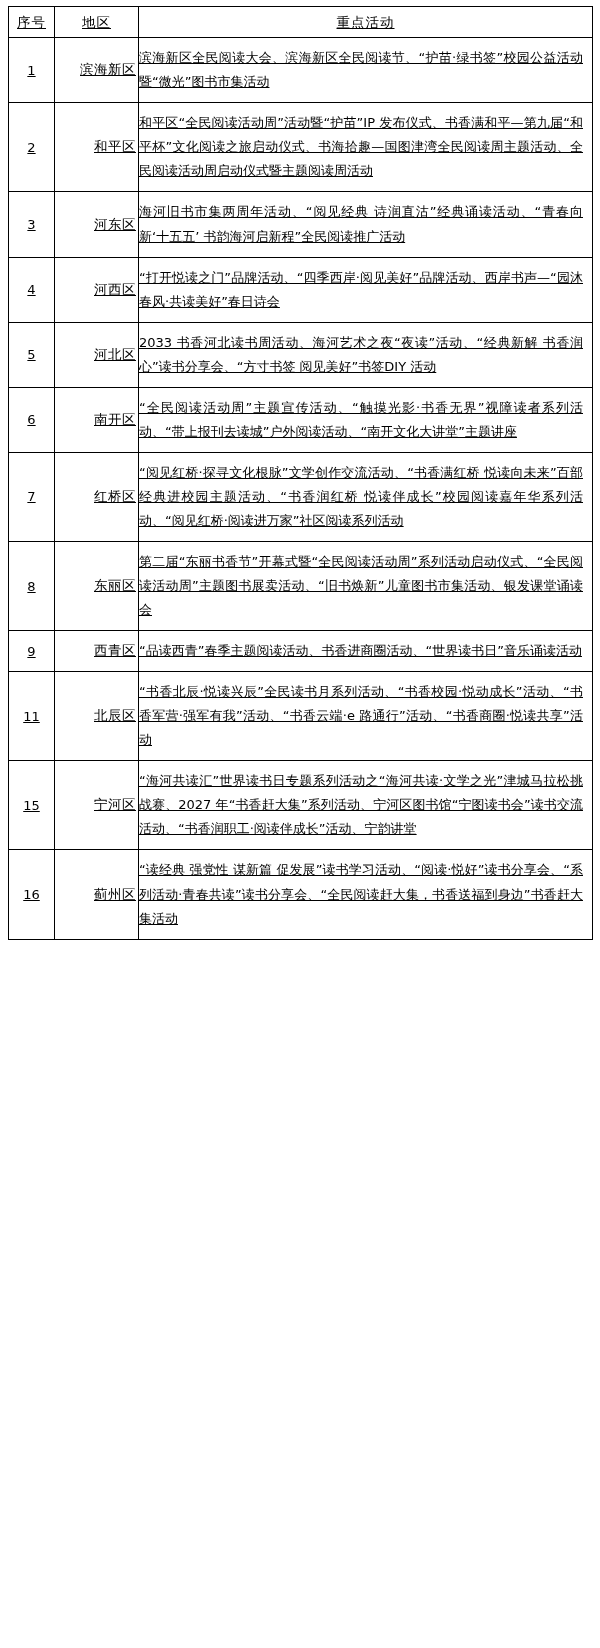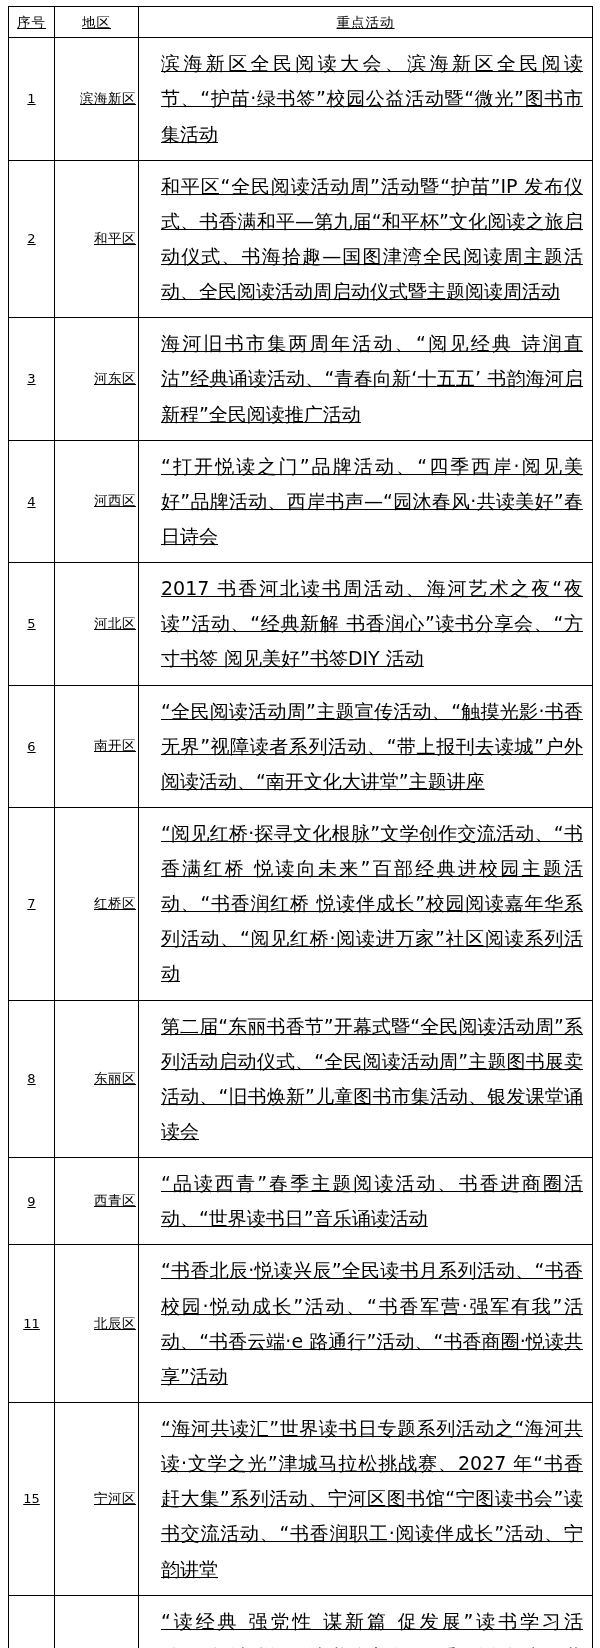--- a/index.html
+++ b/index.html
@@ -47,23 +47,23 @@
     padding: 4px 2px;
   }
   td.cell-region {
     text-align: right;
     font-size: 13.5px;
     padding: 4px 2px;
     letter-spacing: 0.5px;
   }
   td.cell-activity {
     text-align: left;
-    font-size: 19px;
+    font-size: 13px;
     line-height: 1.85;
-    padding: 8px 9px 8px 22px;
+    padding: 8px 9px 8px 0;
     text-align: justify;
     text-justify: inter-ideograph;
   }
 </style>
 </head>
 <body>
 
 <div class="sheet">
   <table class="activity-table">
     <colgroup>
@@ -95,21 +95,21 @@
         <td class="cell-activity">海河旧书市集两周年活动、“阅见经典 诗润直沽”经典诵读活动、“青春向新‘十五五’ 书韵海河启新程”全民阅读推广活动</td>
       </tr>
       <tr>
         <td class="cell-index">4</td>
         <td class="cell-region">河西区</td>
         <td class="cell-activity">“打开悦读之门”品牌活动、“四季西岸·阅见美好”品牌活动、西岸书声—“园沐春风·共读美好”春日诗会</td>
       </tr>
       <tr>
         <td class="cell-index">5</td>
         <td class="cell-region">河北区</td>
-        <td class="cell-activity">2017 书香河北读书周活动、海河艺术之夜“夜读”活动、“经典新解 书香润心”读书分享会、“方寸书签 阅见美好”书签DIY 活动</td>
+        <td class="cell-activity">2033 书香河北读书周活动、海河艺术之夜“夜读”活动、“经典新解 书香润心”读书分享会、“方寸书签 阅见美好”书签DIY 活动</td>
       </tr>
       <tr>
         <td class="cell-index">6</td>
         <td class="cell-region">南开区</td>
         <td class="cell-activity">“全民阅读活动周”主题宣传活动、“触摸光影·书香无界”视障读者系列活动、“带上报刊去读城”户外阅读活动、“南开文化大讲堂”主题讲座</td>
       </tr>
       <tr>
         <td class="cell-index">7</td>
         <td class="cell-region">红桥区</td>
         <td class="cell-activity">“阅见红桥·探寻文化根脉”文学创作交流活动、“书香满红桥 悦读向未来”百部经典进校园主题活动、“书香润红桥 悦读伴成长”校园阅读嘉年华系列活动、“阅见红桥·阅读进万家”社区阅读系列活动</td>

